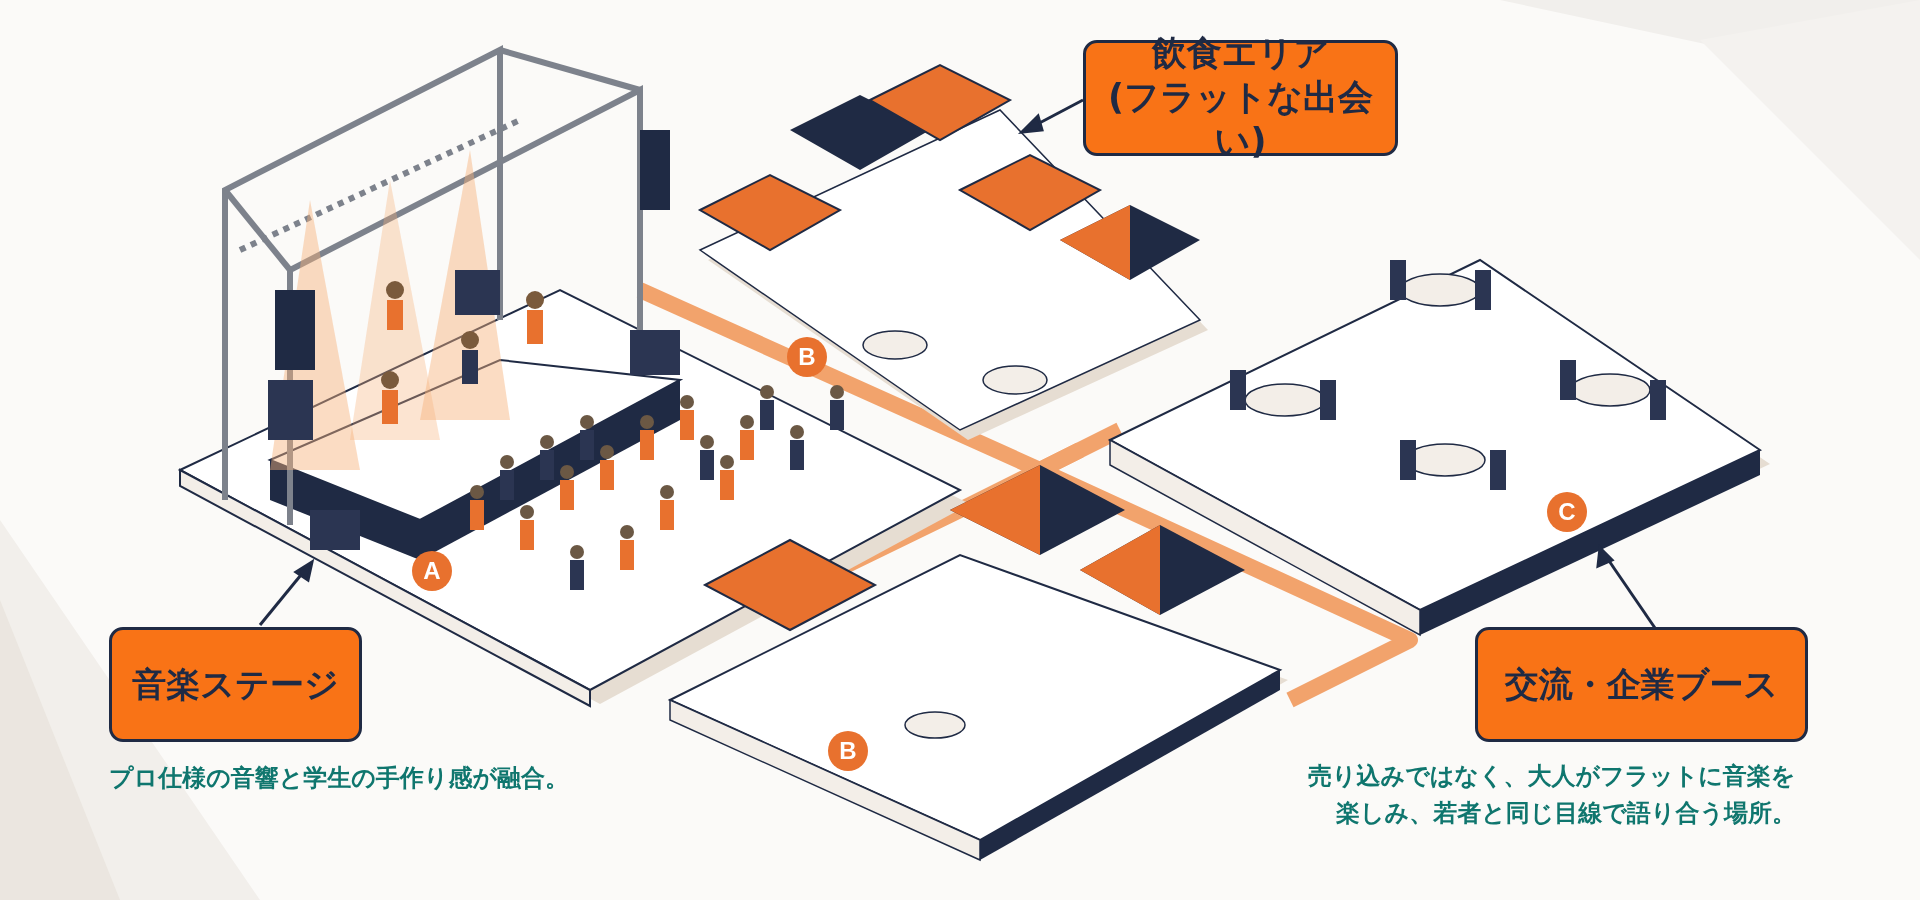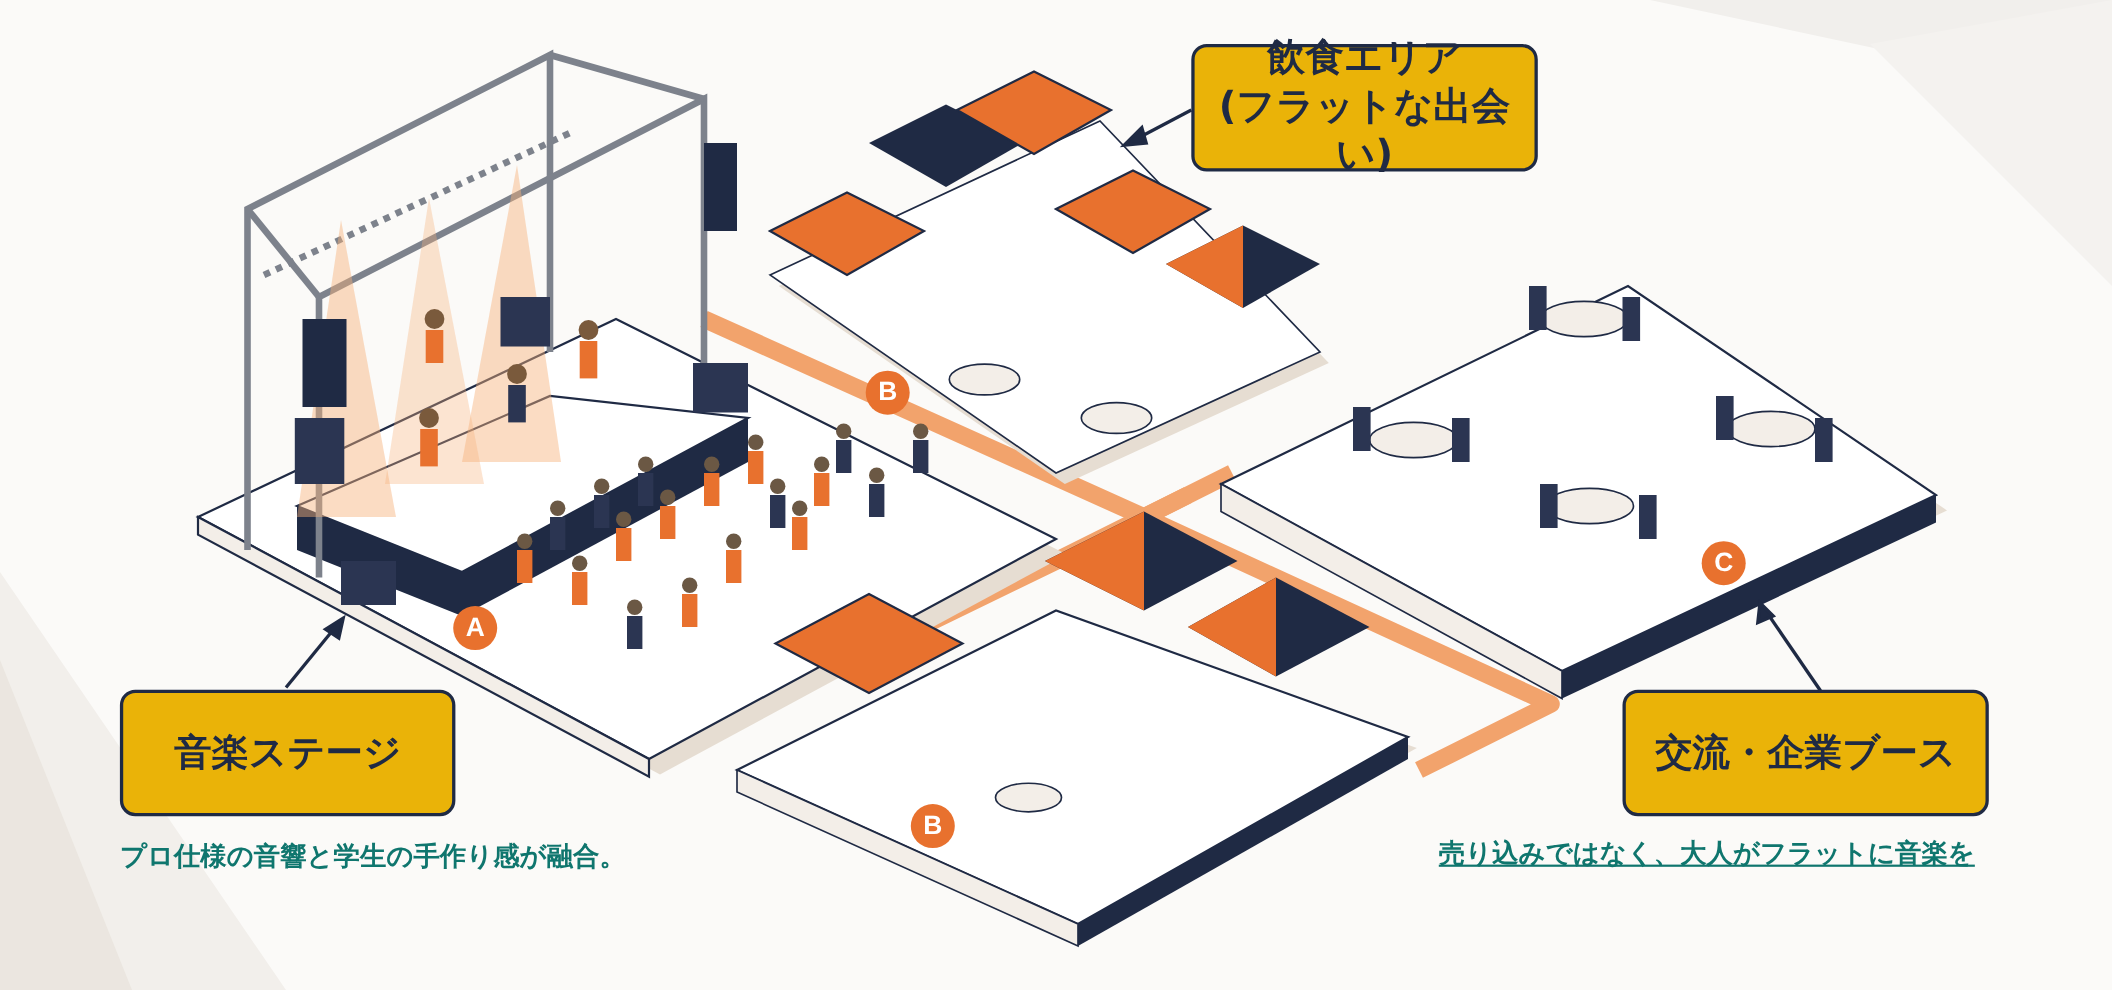--- a/index.html
+++ b/index.html
@@ -5,21 +5,21 @@
   html, body { margin:0; padding:0; }
   body {
     width:1920px; height:900px; overflow:hidden; position:relative;
     background:#fbfaf8;
     font-family:"DejaVu Sans", sans-serif;
     color:#1f2a44;
   }
   .bg-shape { position:absolute; }
   #scene { position:absolute; left:0; top:0; width:1920px; height:900px; }
   .callout {
-    position:absolute; background:#eab308; border:3px solid #1f2a44; border-radius:14px;
+    position:absolute; background:#f97316; border:3px solid #1f2a44; border-radius:14px;
     text-align:center; font-weight:bold; color:#1f2a44; box-sizing:border-box;
     display:flex; flex-direction:column; justify-content:center; line-height:1.25;
   }
   .callout .t1, .callout .t2 { display:block; }
   .desc { position:absolute; font-weight:bold; color:#0f766e; font-size:24px; line-height:1.55; }
   .badge {
     position:absolute; width:40px; height:40px; border-radius:50%;
     background:#e8712e; color:#fff; font-weight:bold; font-size:24px;
     display:flex; align-items:center; justify-content:center;
     font-family:"Liberation Sans", sans-serif;
@@ -196,23 +196,24 @@
 <div class="badge" style="left:412px;top:551px;">A</div>
 <div class="badge" style="left:787px;top:337px;">B</div>
 <div class="badge" style="left:828px;top:731px;">B</div>
 <div class="badge" style="left:1547px;top:492px;">C</div>
 
 <div class="callout" style="left:1083px;top:40px;width:315px;height:116px;font-size:35px;">
   <span class="t1">飲食エリア</span>
   <span class="t2">(フラットな出会い)</span>
 </div>
 
-<div class="callout" style="left:109px;top:627px;width:305px;height:115px;font-size:34px;">
+<div class="callout" style="left:109px;top:627px;width:253px;height:115px;font-size:34px;">
   <span class="t1">音楽ステージ</span>
 </div>
 <div class="desc" style="left:109px;top:760px;">プロ仕様の音響と学生の手作り感が融合。</div>
 
 <div class="callout" style="left:1475px;top:627px;width:333px;height:115px;font-size:34px;gap:20px;">
   <span class="t1">交流・企業ブース</span>
 </div>
-<div class="desc" style="left:1308px;top:758px;text-align:left;text-decoration:underline;">
+<div class="desc" style="left:1308px;top:758px;text-align:left;">
   <div>売り込みではなく、大人がフラットに音楽を</div>
+  <div style="padding-left:28px;">楽しみ、若者と同じ目線で語り合う場所。</div>
 </div>
 
 </body></html>

